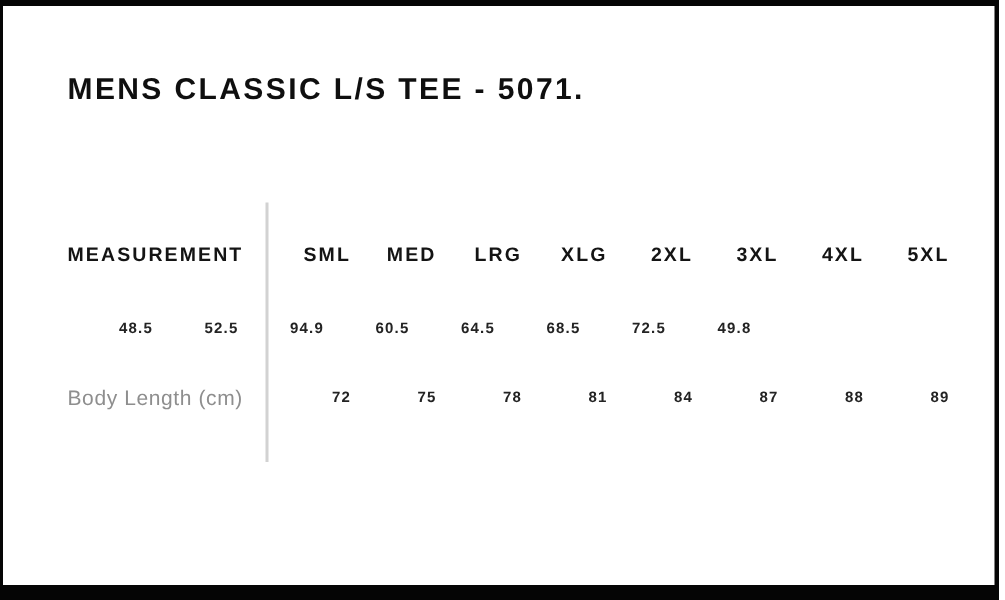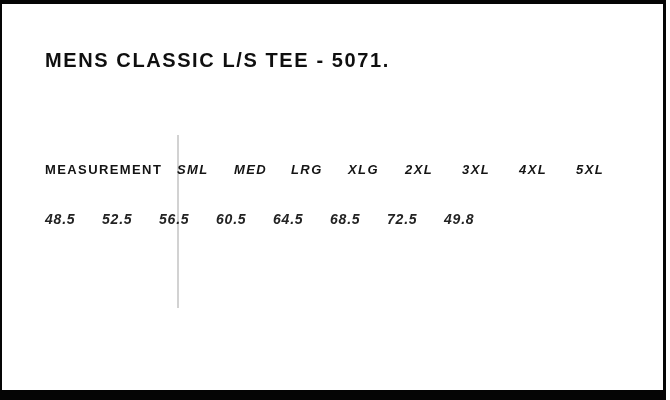--- a/index.html
+++ b/index.html
@@ -54,32 +54,31 @@
   }
   .data .cell-label {
     font-size:14px;
     font-weight:normal;
     letter-spacing:0.4px;
     color:#8e8e8e;
   }
 
   .cell-val {
     width:57px;
-    text-align:left;
+    text-align:right;
     white-space:nowrap;
-    font-style:italic;
   }
   .header .cell-val {
     font-size:13px;
     font-weight:bold;
     letter-spacing:1.4px;
     color:#141414;
   }
   .data .cell-val {
-    font-size:14px;
+    font-size:10px;
     font-weight:bold;
     letter-spacing:0.8px;
     color:#232323;
   }
 
   .divider {
     position:absolute;
     left:177px; top:135px;
     width:2px; height:173px;
     background:#d2d2d2;
@@ -116,25 +115,36 @@
       <div class="cell-val">XLG</div>
       <div class="cell-val">2XL</div>
       <div class="cell-val">3XL</div>
       <div class="cell-val">4XL</div>
       <div class="cell-val">5XL</div>
     </div>
 
     <div class="t-row data">
       <div class="cell-val">48.5</div>
       <div class="cell-val">52.5</div>
-      <div class="cell-val">56.5</div>
+      <div class="cell-val">94.9</div>
       <div class="cell-val">60.5</div>
       <div class="cell-val">64.5</div>
       <div class="cell-val">68.5</div>
       <div class="cell-val">72.5</div>
       <div class="cell-val">49.8</div>
     </div>
 
+    <div class="t-row data">
+      <div class="cell-label">Body Length (cm)</div>
+      <div class="cell-val">72</div>
+      <div class="cell-val">75</div>
+      <div class="cell-val">78</div>
+      <div class="cell-val">81</div>
+      <div class="cell-val">84</div>
+      <div class="cell-val">87</div>
+      <div class="cell-val">88</div>
+      <div class="cell-val">89</div>
+    </div>
 
   </div>
 
 
 </div>
 
 </body></html>

